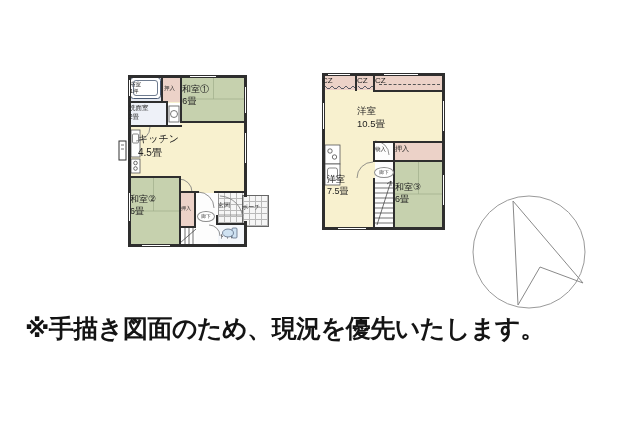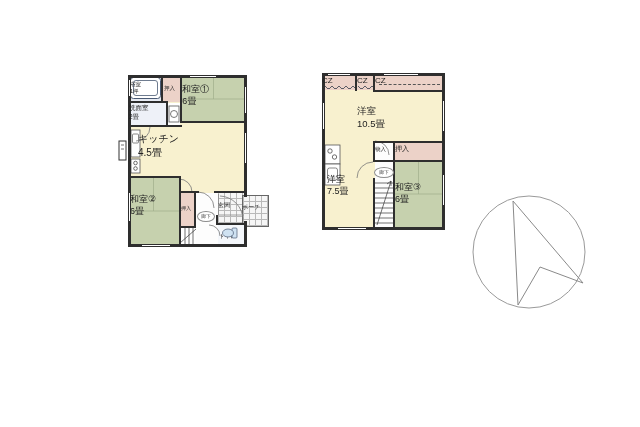--- a/index.html
+++ b/index.html
@@ -259,13 +259,14 @@
     <div class="bubble" style="left:52px;top:94px;width:18px;height:9px;">
       <span>廊下</span>
       </div>
   </div>
 
   <svg class="abs" style="left:471px;top:194px;" width="116" height="116" viewBox="0 0 116 116">
     <circle cx="58" cy="58" r="56" fill="none" stroke="#9a9a9a" stroke-width="1"></circle>
     <path d="M 42 7 L 112 89 L 69 73 L 47 111 Z" fill="none" stroke="#8a8a8a" stroke-width="1" stroke-linejoin="round"></path>
   </svg>
 
+  <div class="note" style="left:25px;top:312px;">※手描き図面のため、現況を優先いたします。</div>
 </div>
 
 </body></html>

